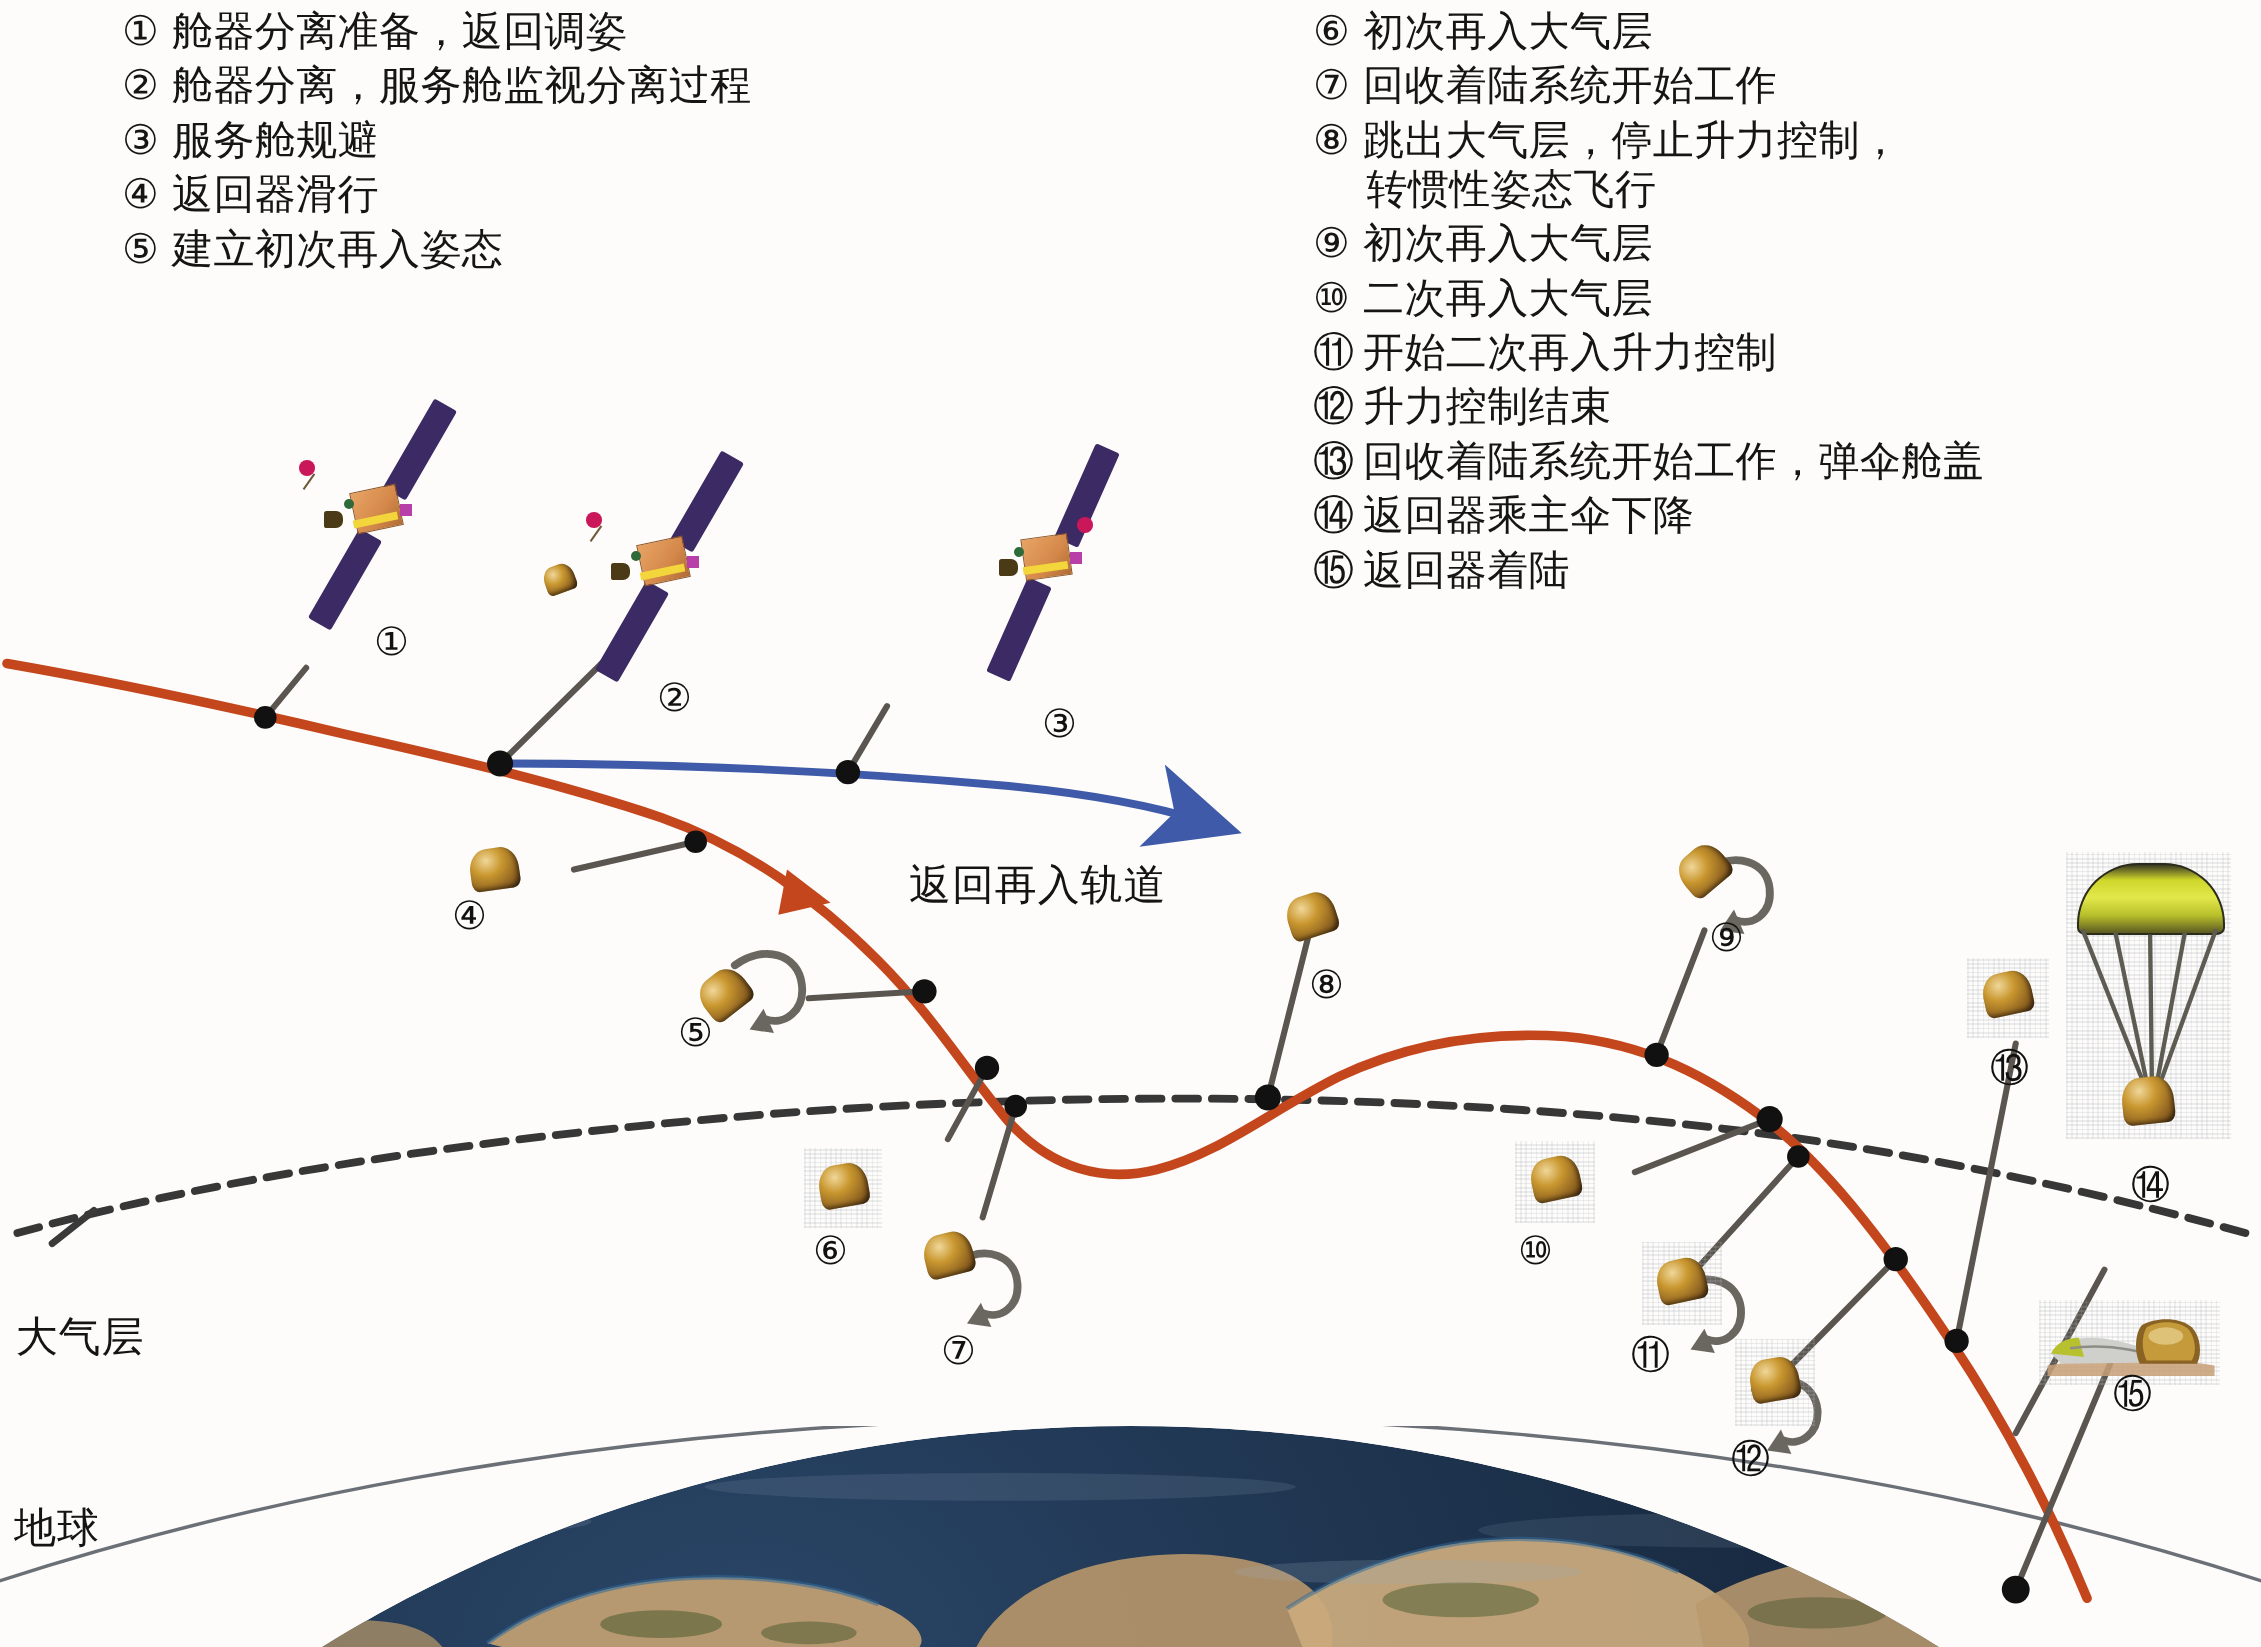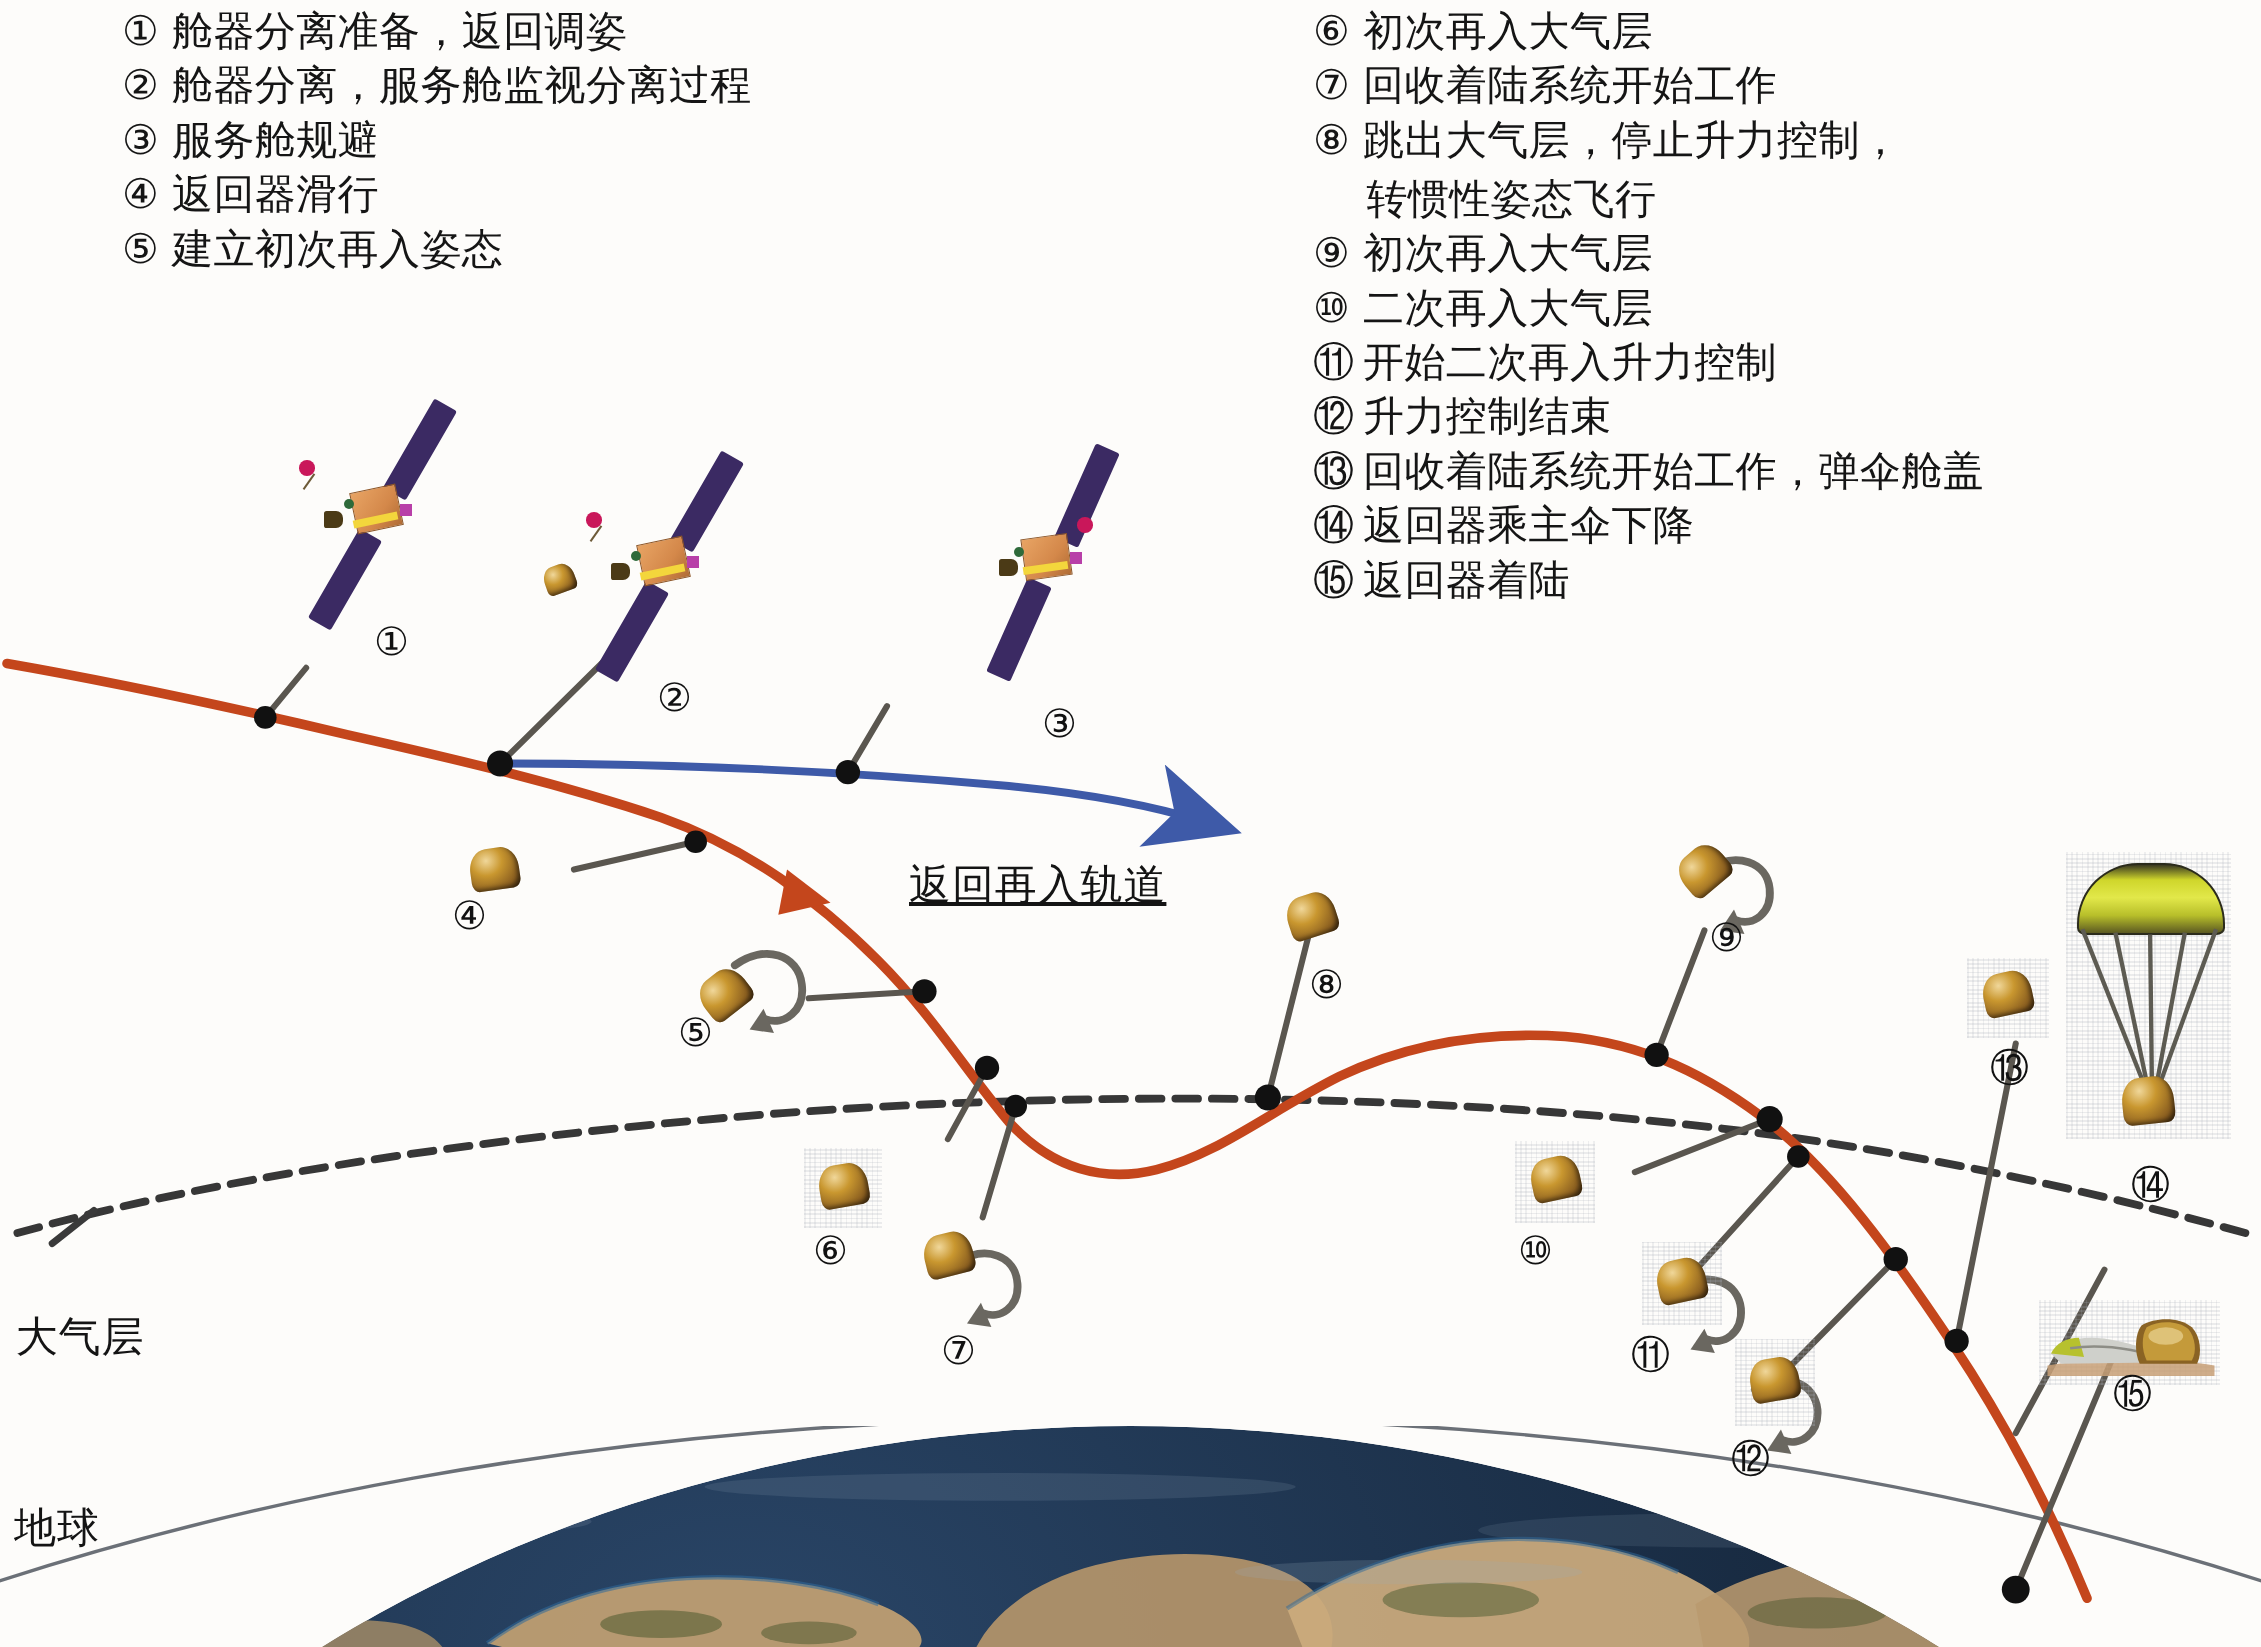--- a/index.html
+++ b/index.html
@@ -17,28 +17,28 @@
     display:flex;align-items:flex-start;
     font-size:41px;line-height:1.20;color:#151515;
     margin-bottom:5.2px;letter-spacing:0.4px;
     white-space:nowrap;
   }
   .legend-num{
     flex:0 0 auto;width:50px;text-align:left;
     font-size:41px;line-height:1.20;
   }
   .legend-text{flex:1 1 auto;}
-  .legend-text .cont{display:block;padding-left:3.5px;margin-top:10px;}
+  .legend-text .cont{display:block;padding-left:3.5px;}
 
   
   .diag-label{
     position:absolute;font-size:42px;color:#141414;
     white-space:nowrap;letter-spacing:0.9px;
   }
-  #label-reentry{left:909px;top:857px;text-decoration:underline;}
+  #label-reentry{left:909px;top:857px;}
   #label-atmos{left:15.7px;top:1261px;margin-top:48px;}
   #label-earth{left:14px;top:1500px;}
 
   
   .marker{
     position:absolute;font-size:39px;color:#111;
     line-height:1;white-space:nowrap;
   }
 
   

